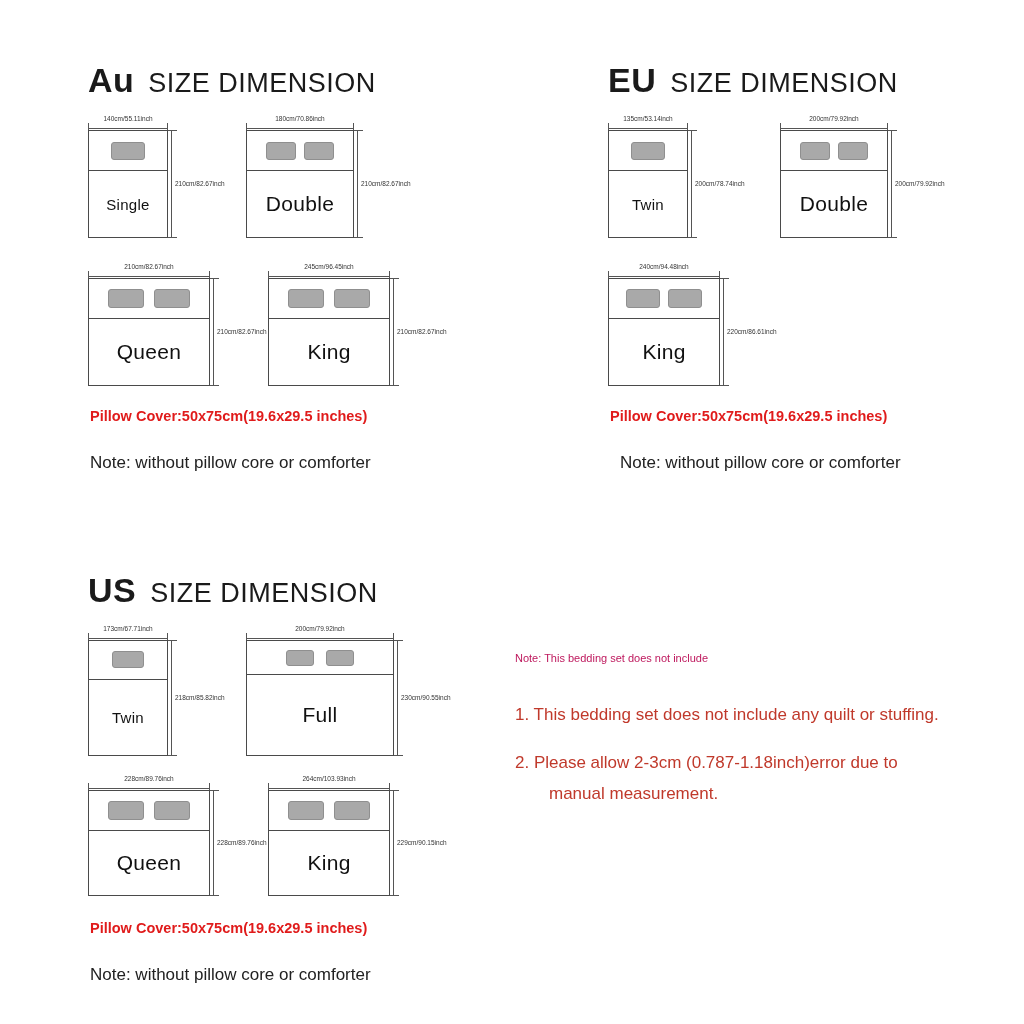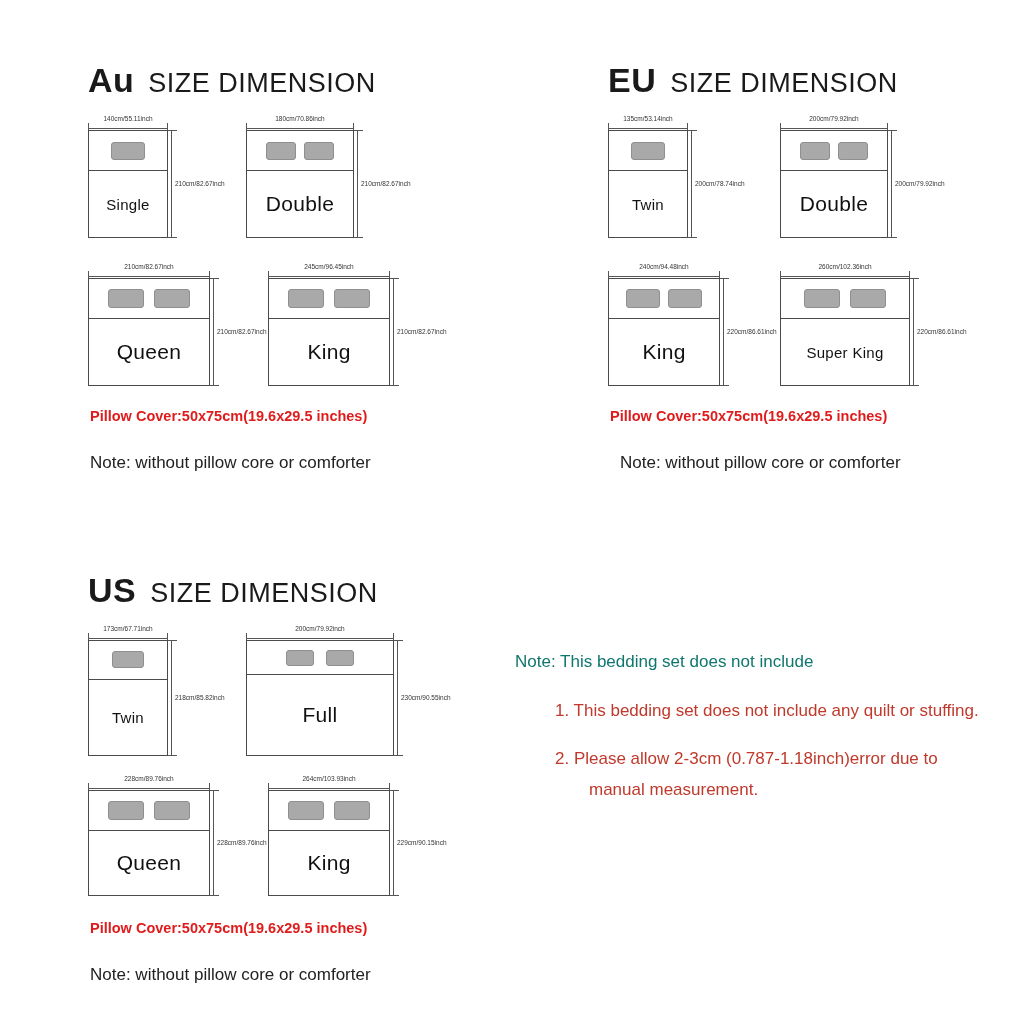--- a/index.html
+++ b/index.html
@@ -180,30 +180,29 @@
     color: #222;
     font-size: 17px;
     white-space: nowrap;
   }
 
   
   .notes-block {
     position: absolute;
   }
   .notes-block .note-head {
-    font-size: 17px;
-    color: #0f766e;
-    margin-bottom: 26px;
+    font-size: 11px;
+    color: #be185d;
+    margin-bottom: 38px;
   }
   .notes-block .note-item {
     font-size: 17px;
     color: #c0392b;
     margin-bottom: 22px;
     line-height: 1.55;
-    margin-left: 40px;
   }
 </style>
 </head>
 <body>
 
 <div class="section" style="left:88px; top:55px;">
   <div class="section-title">
     <span class="region">Au</span>
     <span class="label">SIZE DIMENSION</span>
   </div>
@@ -382,43 +381,20 @@
         <div class="bed-body">
           <div class="bed-headboard">
             <div class="pillow" style="width:34px;height:19px;"></div>
             <div class="pillow" style="width:34px;height:19px;"></div>
           </div>
           <div class="bed-name">King</div>
         </div>
       </div>
     </div>
 
-    <div class="bed-cell" style="left:172px; top:148px; width:148px; height:120px;">
-      <div class="bed" style="width:148px; height:120px;">
-        <div class="bed-top-dim">
-          <div class="dimtext">260cm/102.36inch</div>
-          <div class="dimline"></div>
-          <div class="tick-l"></div>
-          <div class="tick-r"></div>
-        </div>
-        <div class="bed-right-dim">
-          <div class="dimline"></div>
-          <div class="tick-t"></div>
-          <div class="tick-b"></div>
-          <div class="dimtext">220cm/86.61inch</div>
-        </div>
-        <div class="bed-body">
-          <div class="bed-headboard">
-            <div class="pillow" style="width:36px;height:19px;"></div>
-            <div class="pillow" style="width:36px;height:19px;"></div>
-          </div>
-          <div class="bed-name small">Super King</div>
-        </div>
-      </div>
-    </div>
   </div>
 
   <div class="pillow-cover" style="left:2px; top:353px;">Pillow Cover:50x75cm(19.6x29.5 inches)</div>
   <div class="note-line" style="left:12px; top:398px;">Note: without pillow core or comforter</div>
 </div>
 
 <div class="section" style="left:88px; top:565px;">
   <div class="section-title">
     <span class="region">US</span>
     <span class="label">SIZE DIMENSION</span>

